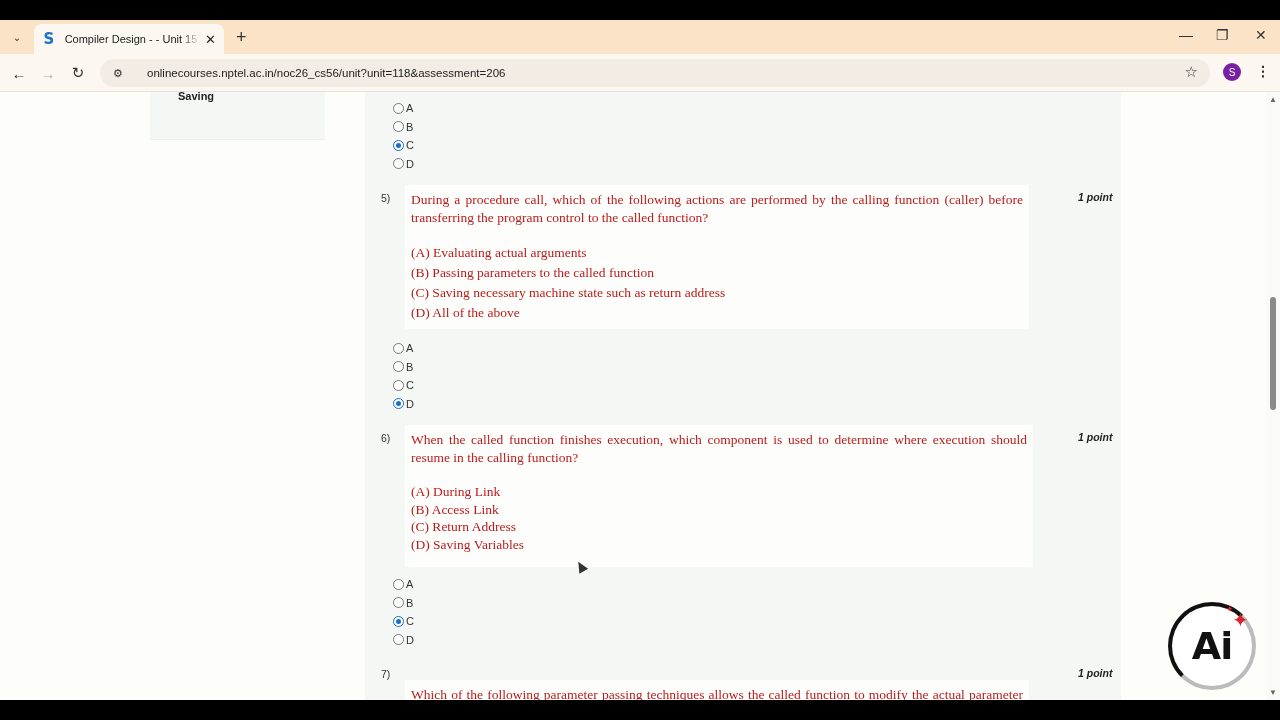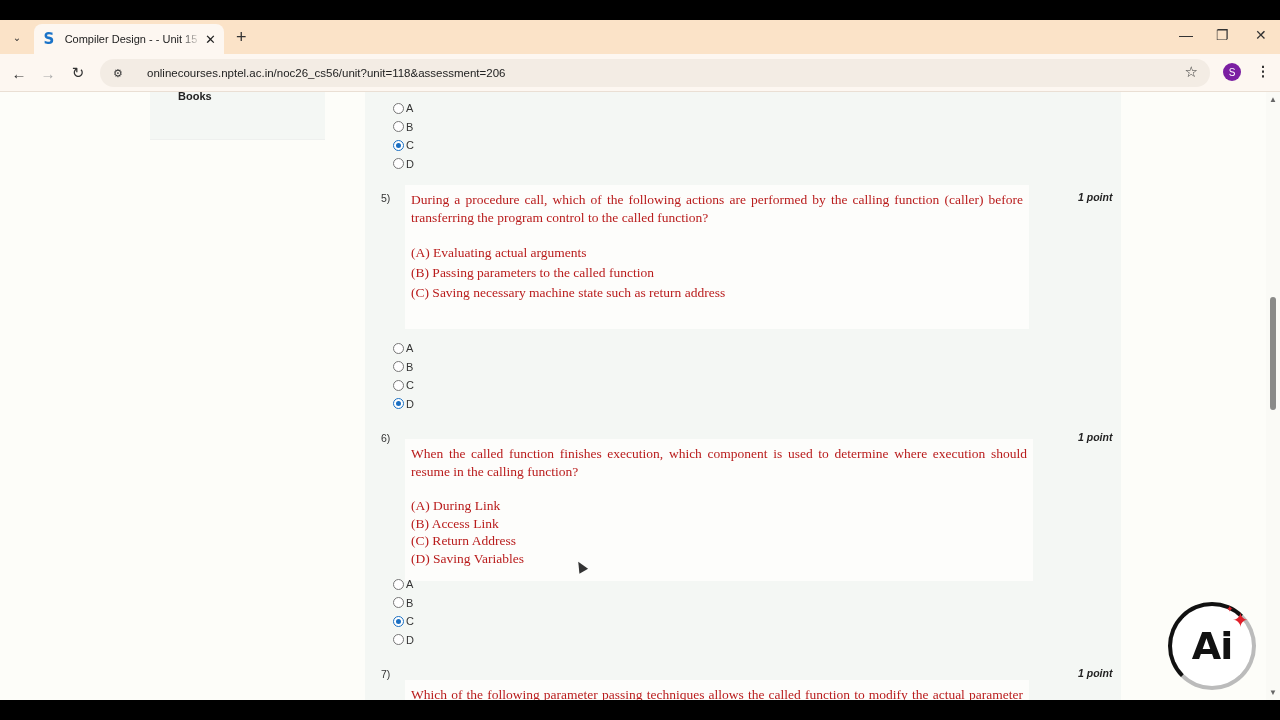--- a/index.html
+++ b/index.html
@@ -76,21 +76,21 @@
     <span class="site-info">⚙</span>
     <span class="url">onlinecourses.nptel.ac.in/noc26_cs56/unit?unit=118&amp;assessment=206</span>
     <span class="star">☆</span>
   </div>
   <span class="avatar">S</span>
   <span class="menu-btn">⋮</span>
 </div>
 
 <div class="viewport">
   <div class="sidebar-box">
-    <span class="sidebar-link">Books</span>
+    <span class="sidebar-link">Saving</span>
   </div>
 
   <div class="main-col">
 
     <div class="opts" style="top:7px">
       <label class="opt">
           <span class="radio"></span>
           <span>A</span>
         </label>
       <label class="opt">
@@ -107,20 +107,21 @@
         </label>
     </div>
 
     <span class="q-num" style="top:100px">5)</span>
     <div class="q-box" style="top:93px; width:624px; height:144px;">
       <div class="q-text">During a procedure call, which of the following actions are performed by the calling function (caller) before transferring the program control to the called function?</div>
       <div class="q-choices">
         <div>(A) Evaluating actual arguments</div>
         <div>(B) Passing parameters to the called function</div>
         <div>(C) Saving necessary machine state such as return address</div>
+        <div>(D) All of the above</div>
       </div>
     </div>
     <span class="points" style="top:99px">1 point</span>
     <div class="opts" style="top:247px">
       <label class="opt">
           <span class="radio"></span>
           <span>A</span>
         </label>
       <label class="opt">
           <span class="radio"></span>
@@ -130,21 +131,21 @@
           <span class="radio"></span>
           <span>C</span>
         </label>
       <label class="opt">
           <span class="radio checked"></span>
           <span>D</span>
         </label>
     </div>
 
     <span class="q-num" style="top:340px">6)</span>
-    <div class="q-box" style="top:347px; width:628px; height:142px;">
+    <div class="q-box" style="top:333px; width:628px; height:142px;">
       <div class="q-text">When the called function finishes execution, which component is used to determine where execution should resume in the calling function?</div>
       <div class="q-choices tight">
         <div>(A) During Link</div>
         <div>(B) Access Link</div>
         <div>(C) Return Address</div>
         <div>(D) Saving Variables</div>
       </div>
     </div>
     <span class="points" style="top:339px">1 point</span>
     <div class="opts" style="top:483px">

